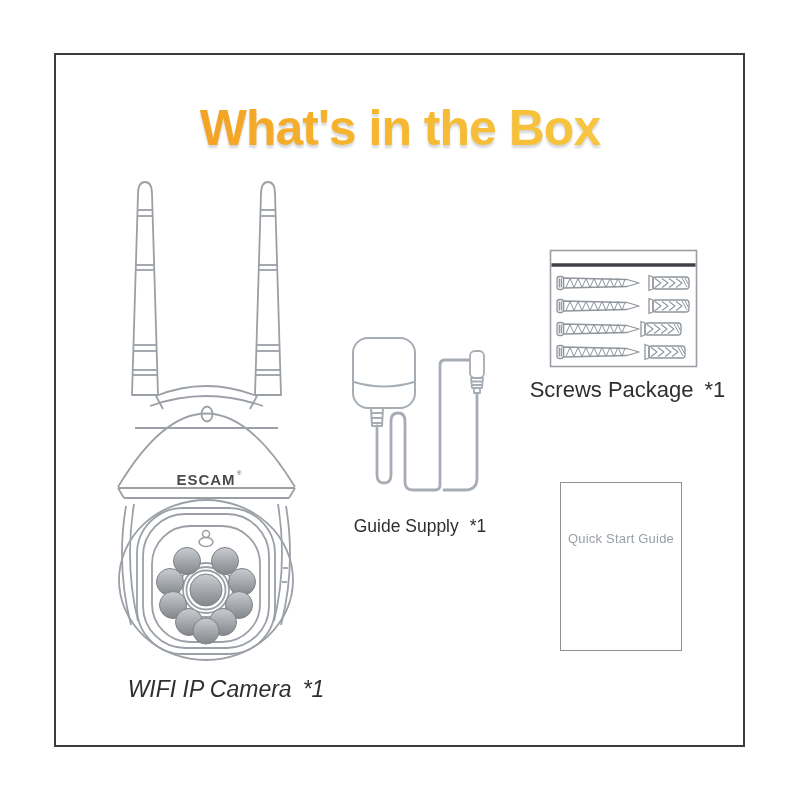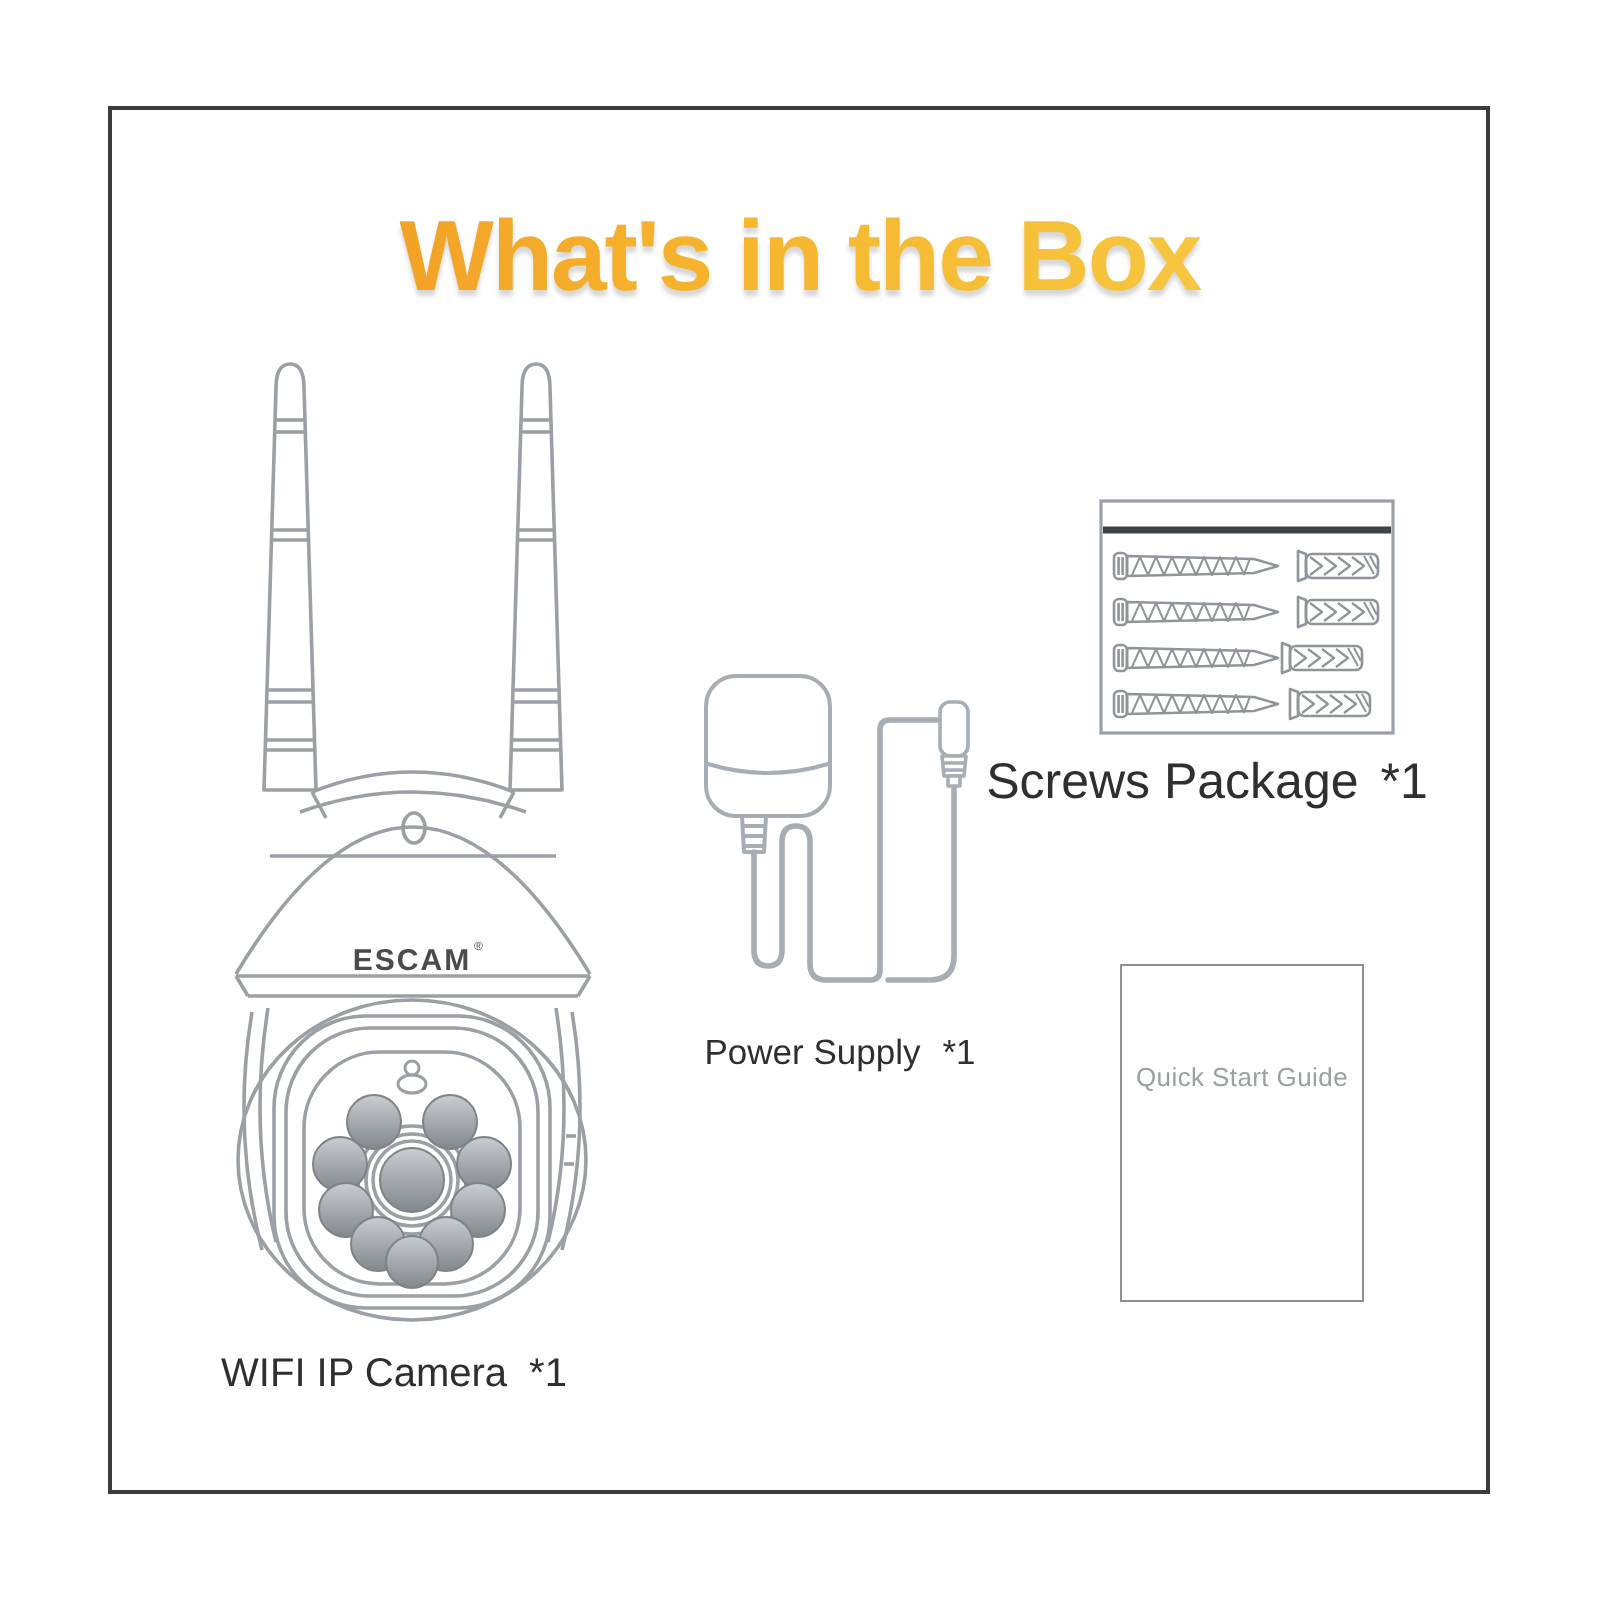--- a/index.html
+++ b/index.html
@@ -18,23 +18,23 @@
     background:linear-gradient(90deg,#F0941F 10%,#F6B52E 45%,#F8CE48 90%);
     -webkit-background-clip:text;background-clip:text;
     color:transparent;-webkit-text-fill-color:transparent;
     filter:drop-shadow(0 3px 1px rgba(140,140,140,0.35));
   }
   .illus{position:absolute;}
   .item-label{
     position:absolute;text-align:center;color:#2f2f2f;white-space:nowrap;
   }
   .item-label .qty{margin-left:11px;}
-  .lbl-camera{left:47px;top:676px;width:300px;font-size:20px;}
+  .lbl-camera{left:76px;top:676px;width:300px;font-size:23px;font-style:italic;}
   .lbl-power{left:330px;top:516px;width:180px;font-size:17.5px;}
-  .lbl-screws{left:491px;top:377px;width:225px;font-size:25px;}
+  .lbl-screws{left:515px;top:377px;width:225px;font-size:22px;}
   .lbl-guide{left:510px;top:673px;width:235px;font-size:20.5px;}
   .guide-box{
     position:absolute;left:560px;top:482px;width:122px;height:169px;
     border:1.5px solid #8d9296;box-sizing:border-box;background:#ffffff;
   }
   .guide-box .cover-text{
     display:block;margin-top:48px;text-align:center;
     font-size:13px;color:#9aa0a6;letter-spacing:0.2px;
   }
 </style>
@@ -166,21 +166,21 @@
         <rect x="130" y="16" width="14" height="27" rx="5" fill="#ffffff"></rect>
         <path d="M131,43 L143,43 L142,53 L132,53 Z" fill="#ffffff"></path>
         <line x1="131.7" y1="46.5" x2="142.3" y2="46.5"></line>
         <line x1="132" y1="50" x2="142" y2="50"></line>
         <rect x="134" y="53" width="6" height="5" fill="#ffffff"></rect>
       </g>
     </g>
   </svg>
 
   <div class="item-label lbl-power">
-    <span>Power Supply</span><span class="qty">*1</span>
+    <span>Guide Supply</span><span class="qty">*1</span>
   </div>
 
   <svg class="illus" style="left:549px;top:249px;" width="150" height="120" viewBox="0 0 150 120">
     <defs>
       <g id="screwDef" stroke="#8f959b" stroke-width="1.3" fill="none" stroke-linejoin="round">
         <rect x="8" y="-6.5" width="6.5" height="13" rx="2.5"></rect>
         <line x1="10.3" y1="-4.5" x2="10.3" y2="4.5"></line>
         <line x1="12.3" y1="-4.5" x2="12.3" y2="4.5"></line>
         <path d="M14.5,-5 L78,-3.5 L90,0 L78,3.5 L14.5,5 Z"></path>
         <path d="M17,4.5 L21,-4.5 L25,4.5 L29,-4.5 L33,4.5 L37,-4.5 L41,4.5 L45,-4.5 L49,4.5 L53,-4.5 L57,4.5 L61,-4.5 L65,4.5 L69,-4.5 L73,4.2 L76,-3.8" stroke-width="1"></path>

